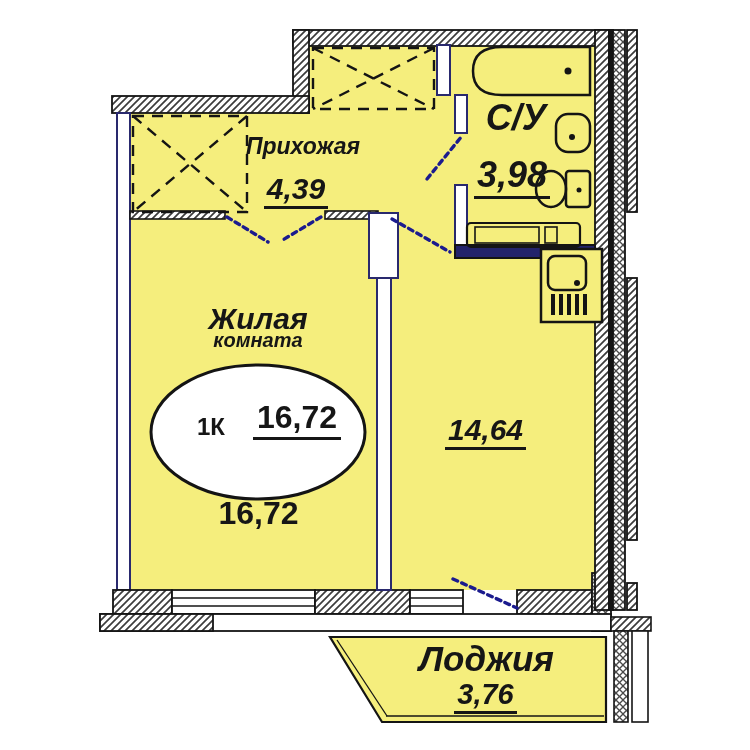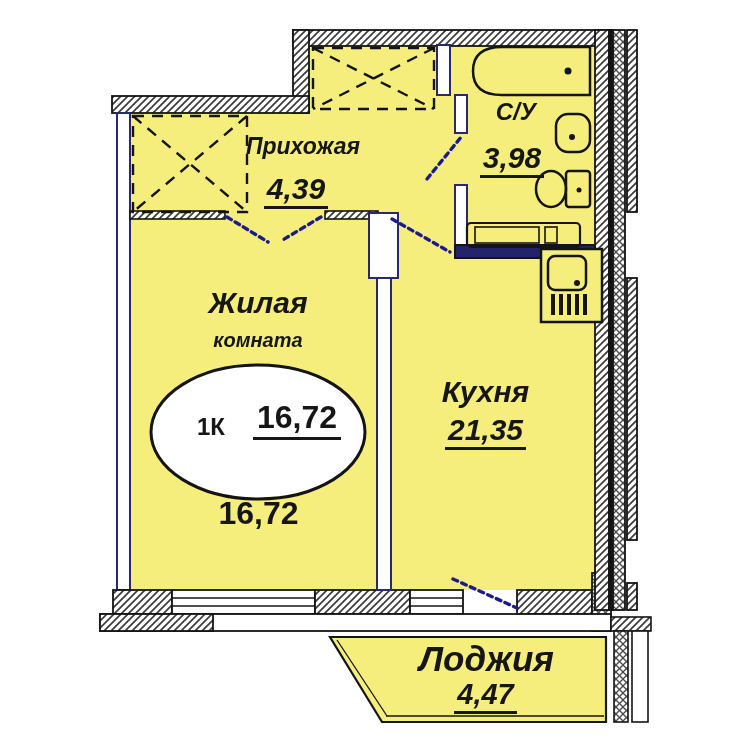--- a/index.html
+++ b/index.html
@@ -133,31 +133,30 @@
       <line x1="227" y1="217" x2="268" y2="242"></line>
       <line x1="321" y1="217" x2="281" y2="241"></line>
     </g>
 
     <ellipse cx="258" cy="432" rx="107" ry="67" fill="#ffffff" stroke="#141414" stroke-width="3"></ellipse>
   </svg>
 
   <div class="lbl" style="left:193px;top:134px;width:220px;font-size:23px;">Прихожая</div>
   <div class="lbl u" style="left:241px;top:173px;width:110px;font-size:30px;"><span>4,39</span></div>
 
-  <div class="lbl" style="left:468px;top:99px;width:96px;font-size:24px;">С/У</div>
-  <div class="lbl u" style="left:462px;top:142px;width:100px;font-size:30px;"><span>3,98</span></div>
+  <div class="lbl" style="left:468px;top:99px;width:96px;font-size:36px;">С/У</div>
+  <div class="lbl u" style="left:462px;top:156px;width:100px;font-size:36px;"><span>3,98</span></div>
 
-  <div class="lbl" style="left:148px;top:287px;width:220px;font-size:30px;font-style:italic;">Жилая</div>
+  <div class="lbl" style="left:148px;top:303px;width:220px;font-size:30px;font-style:italic;">Жилая</div>
   <div class="lbl" style="left:148px;top:330px;width:220px;font-size:20px;">комната</div>
 
   <div class="lbl up" style="left:181px;top:414px;width:60px;font-size:24px;">1К</div>
   <div class="frac up" style="left:246px;top:399px;width:102px;font-size:32px;">
     <span class="top">16,72</span>
   </div>
   <div class="lbl up" style="left:176px;top:497px;width:165px;font-size:32px;">16,72</div>
 
-  <div class="lbl" style="left:398px;top:376px;width:175px;font-size:30px;">Кухня</div>
-  <div class="lbl u" style="left:398px;top:414px;width:175px;font-size:30px;"><span>21,35</span></div>
+  <div class="lbl u" style="left:398px;top:414px;width:175px;font-size:30px;"><span>14,64</span></div>
 
   <div class="lbl" style="left:389px;top:641px;width:195px;font-size:35px;">Лоджия</div>
-  <div class="lbl u" style="left:408px;top:679px;width:155px;font-size:29px;"><span>4,47</span></div>
+  <div class="lbl u" style="left:408px;top:679px;width:155px;font-size:29px;"><span>3,76</span></div>
 
 </div>
 
 </body></html>

